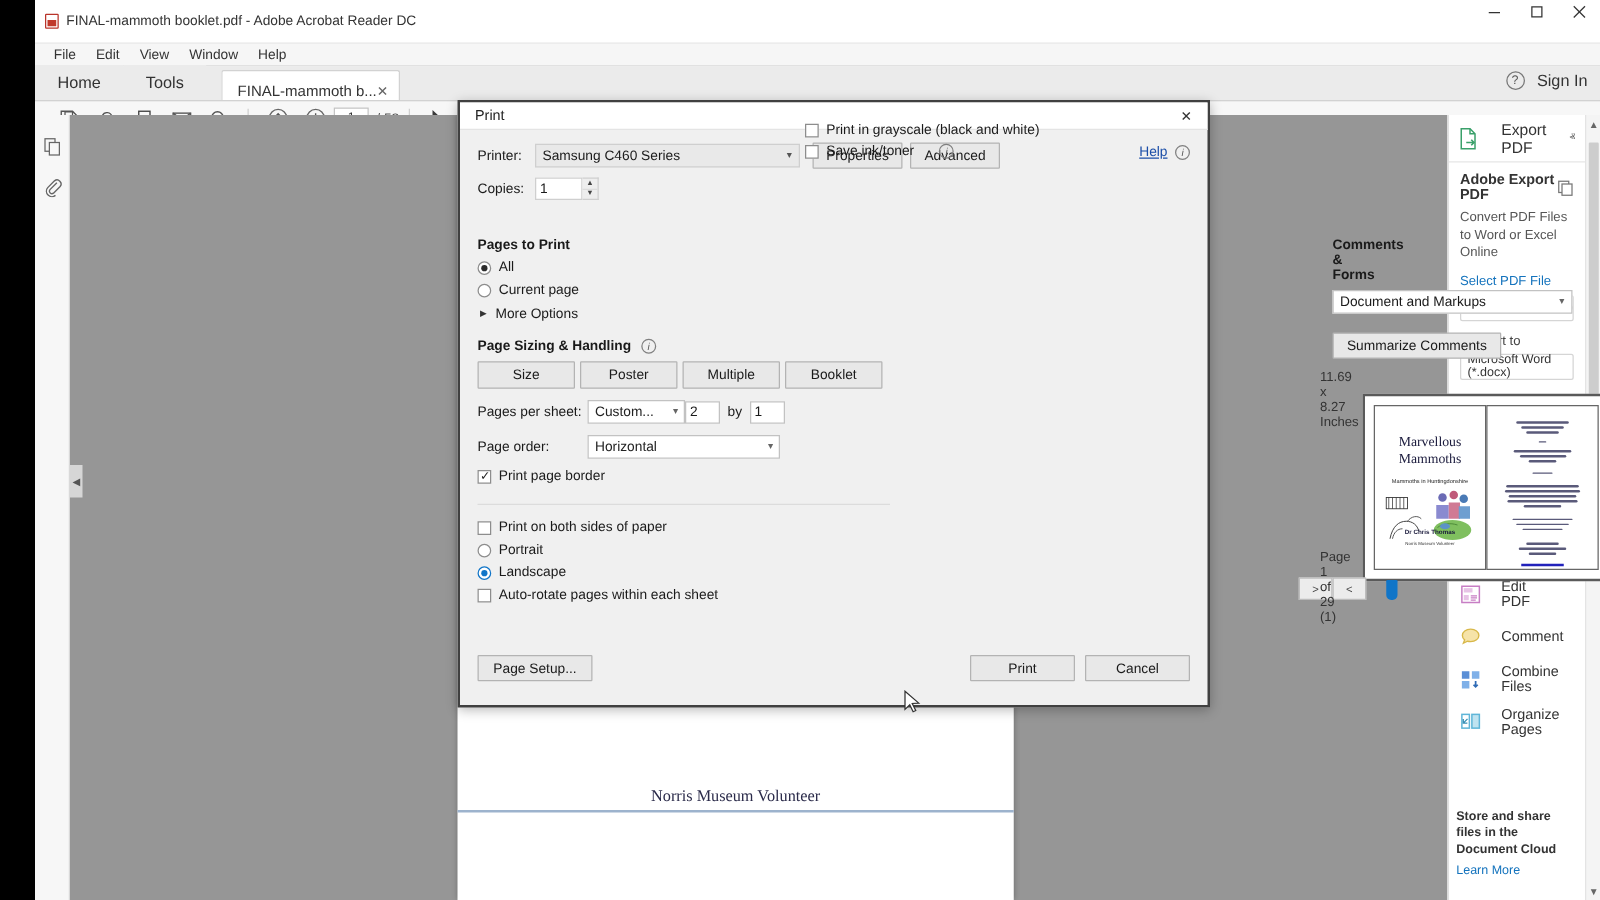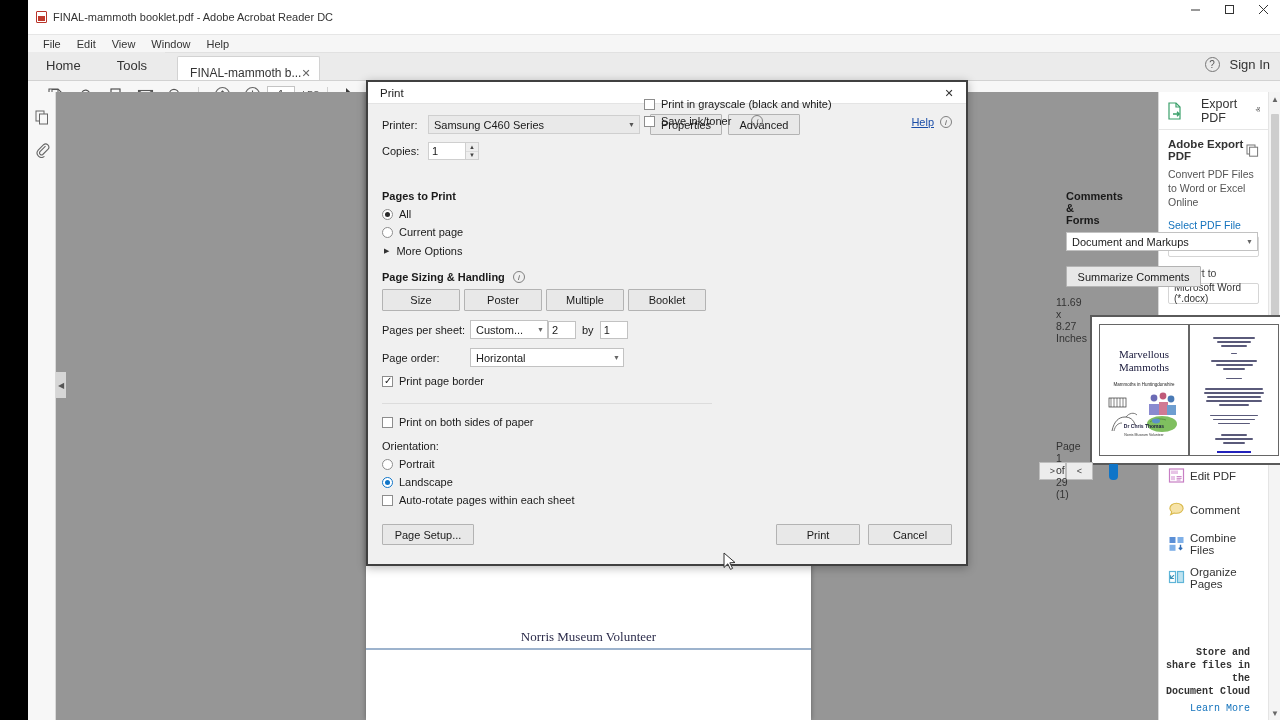--- a/index.html
+++ b/index.html
@@ -180,27 +180,27 @@
     font-size:10px; color:#333;
   }
   #doc-lang-row { font-size:10.5px; color:#444; margin-top:3px; }
   #convert-btn {
     margin:18px 9px 0 9px; height:27px; background:#1473c8; border-radius:14px;
     color:#fff; font-size:13px; display:flex; align-items:center; justify-content:center;
   }
 
   #tool-list { margin-top:14px; border-top:1px solid #ececec; }
   .tool-row {
-    height:34px; display:flex; align-items:center; gap:5px; padding:0 9px;
+    height:34px; display:flex; align-items:center; gap:16px; padding:0 9px;
     font-size:11.5px; color:#333;
   }
   .tool-ico { width:17px; height:17px; flex:none; }
 
   #cloud-promo {
-    position:absolute; left:0; right:12px; bottom:6px; text-align:right; padding:0 6px;font-family:Liberation Mono, monospace;
+    position:absolute; left:0; right:12px; bottom:18px; text-align:left; padding:0 6px;
   }
   #cloud-promo .promo-line { font-size:10px; color:#333; font-weight:bold; line-height:1.3; }
   #cloud-promo .promo-link { font-size:10px; color:#1473bd; margin-top:5px; display:block; }
 
   
   #print-dialog {
     position:absolute; left:338px; top:80px; width:602px; height:486px;
     background:#f0f0f0; border:2px solid #404040;
     box-shadow:0 2px 9px rgba(0,0,0,.28);
     font-size:11px; color:#1a1a1a;
@@ -767,21 +767,20 @@
         <div class="chkrow" id="print-border-row">
           <span class="chkbox checked"></span>
           <span>Print page border</span>
         </div>
 
         <div class="chkrow" id="both-sides-row">
           <span class="chkbox"></span>
           <span>Print on both sides of paper</span>
         </div>
 
-        <div id="orientation-label">Orientation:</div>
         <div class="radio-row">
           <span class="radio"></span>
           <span>Portrait</span>
         </div>
         <div class="radio-row">
           <span class="radio sel blue"></span>
           <span>Landscape</span>
         </div>
         <div class="chkrow" style="margin-top:6px">
           <span class="chkbox"></span>

